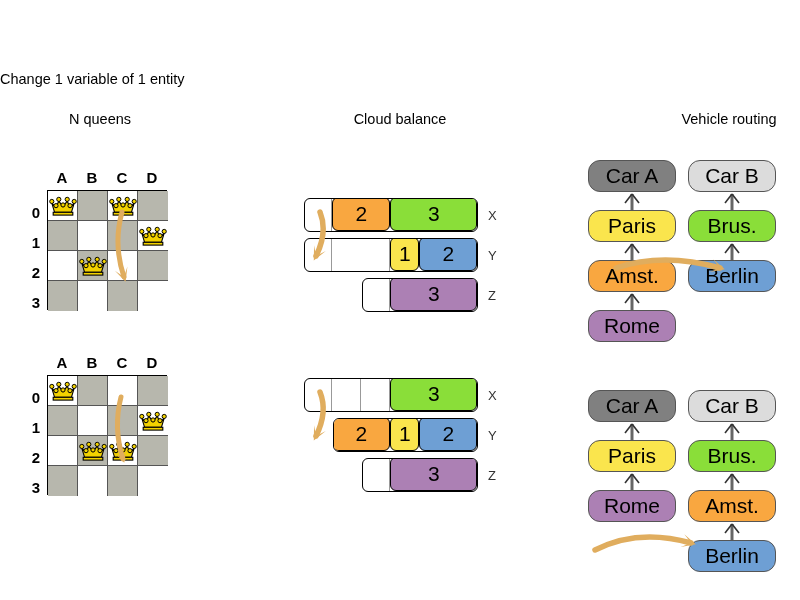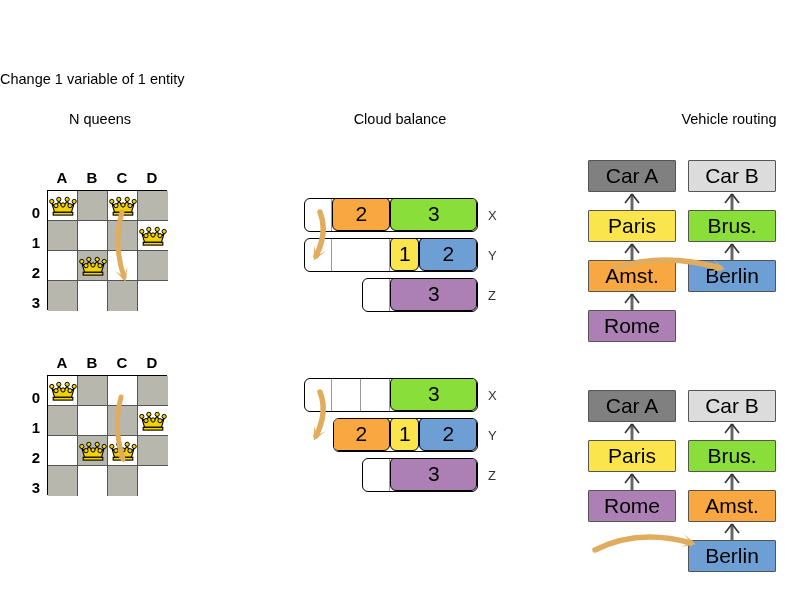--- a/index.html
+++ b/index.html
@@ -52,21 +52,21 @@
     border:1.6px solid #000;border-radius:6px;
     display:flex;align-items:center;justify-content:center;
     font-size:21px;color:#000;
   }
   .seg.empty{border:none;border-right:1px solid #999;background:transparent;border-radius:0;}
   .xyz-label{font-size:13px;color:#333;line-height:14px;}
 
   
   .node{
     position:absolute;box-sizing:border-box;
-    border:1.6px solid #555;border-radius:1px;
+    border:1.6px solid #555;border-radius:12px;
     display:flex;align-items:center;justify-content:center;
     font-size:21px;color:#000;width:88px;height:32px;
   }
   svg.overlay{position:absolute;left:0;top:0;width:800px;height:600px;pointer-events:none;}
 </style>
 </head>
 <body>
 
 <div class="canvas">
 

